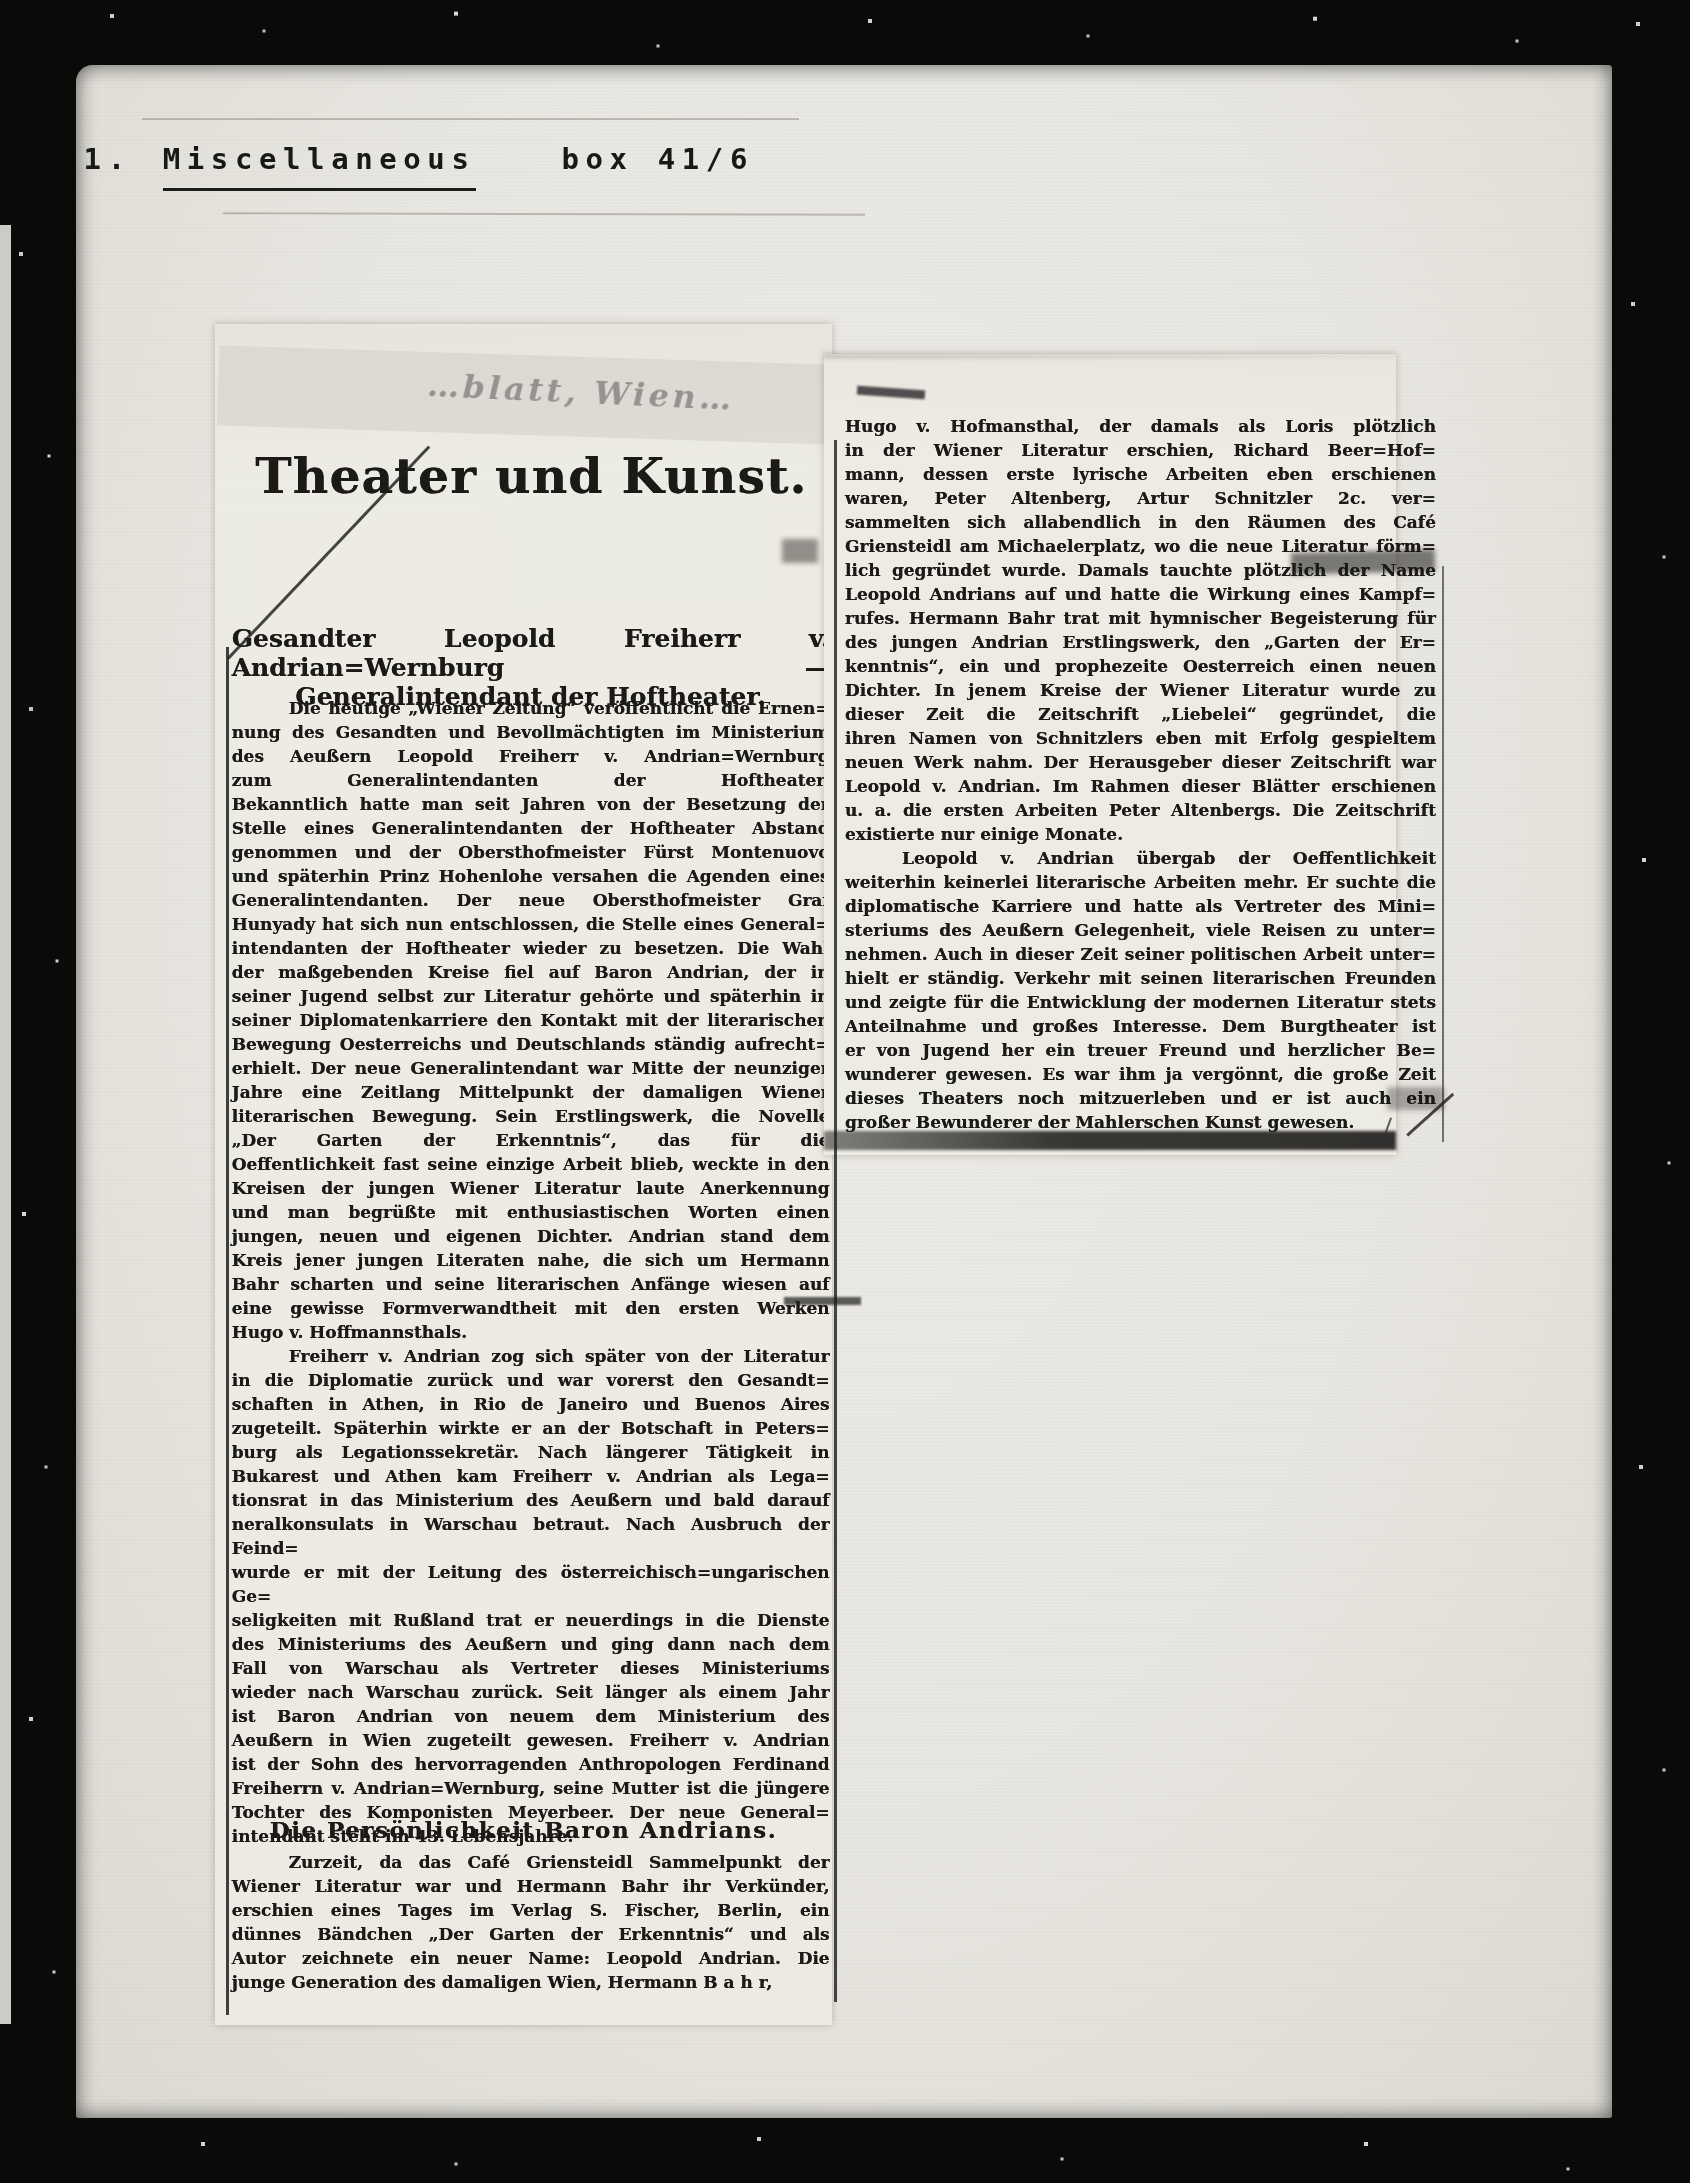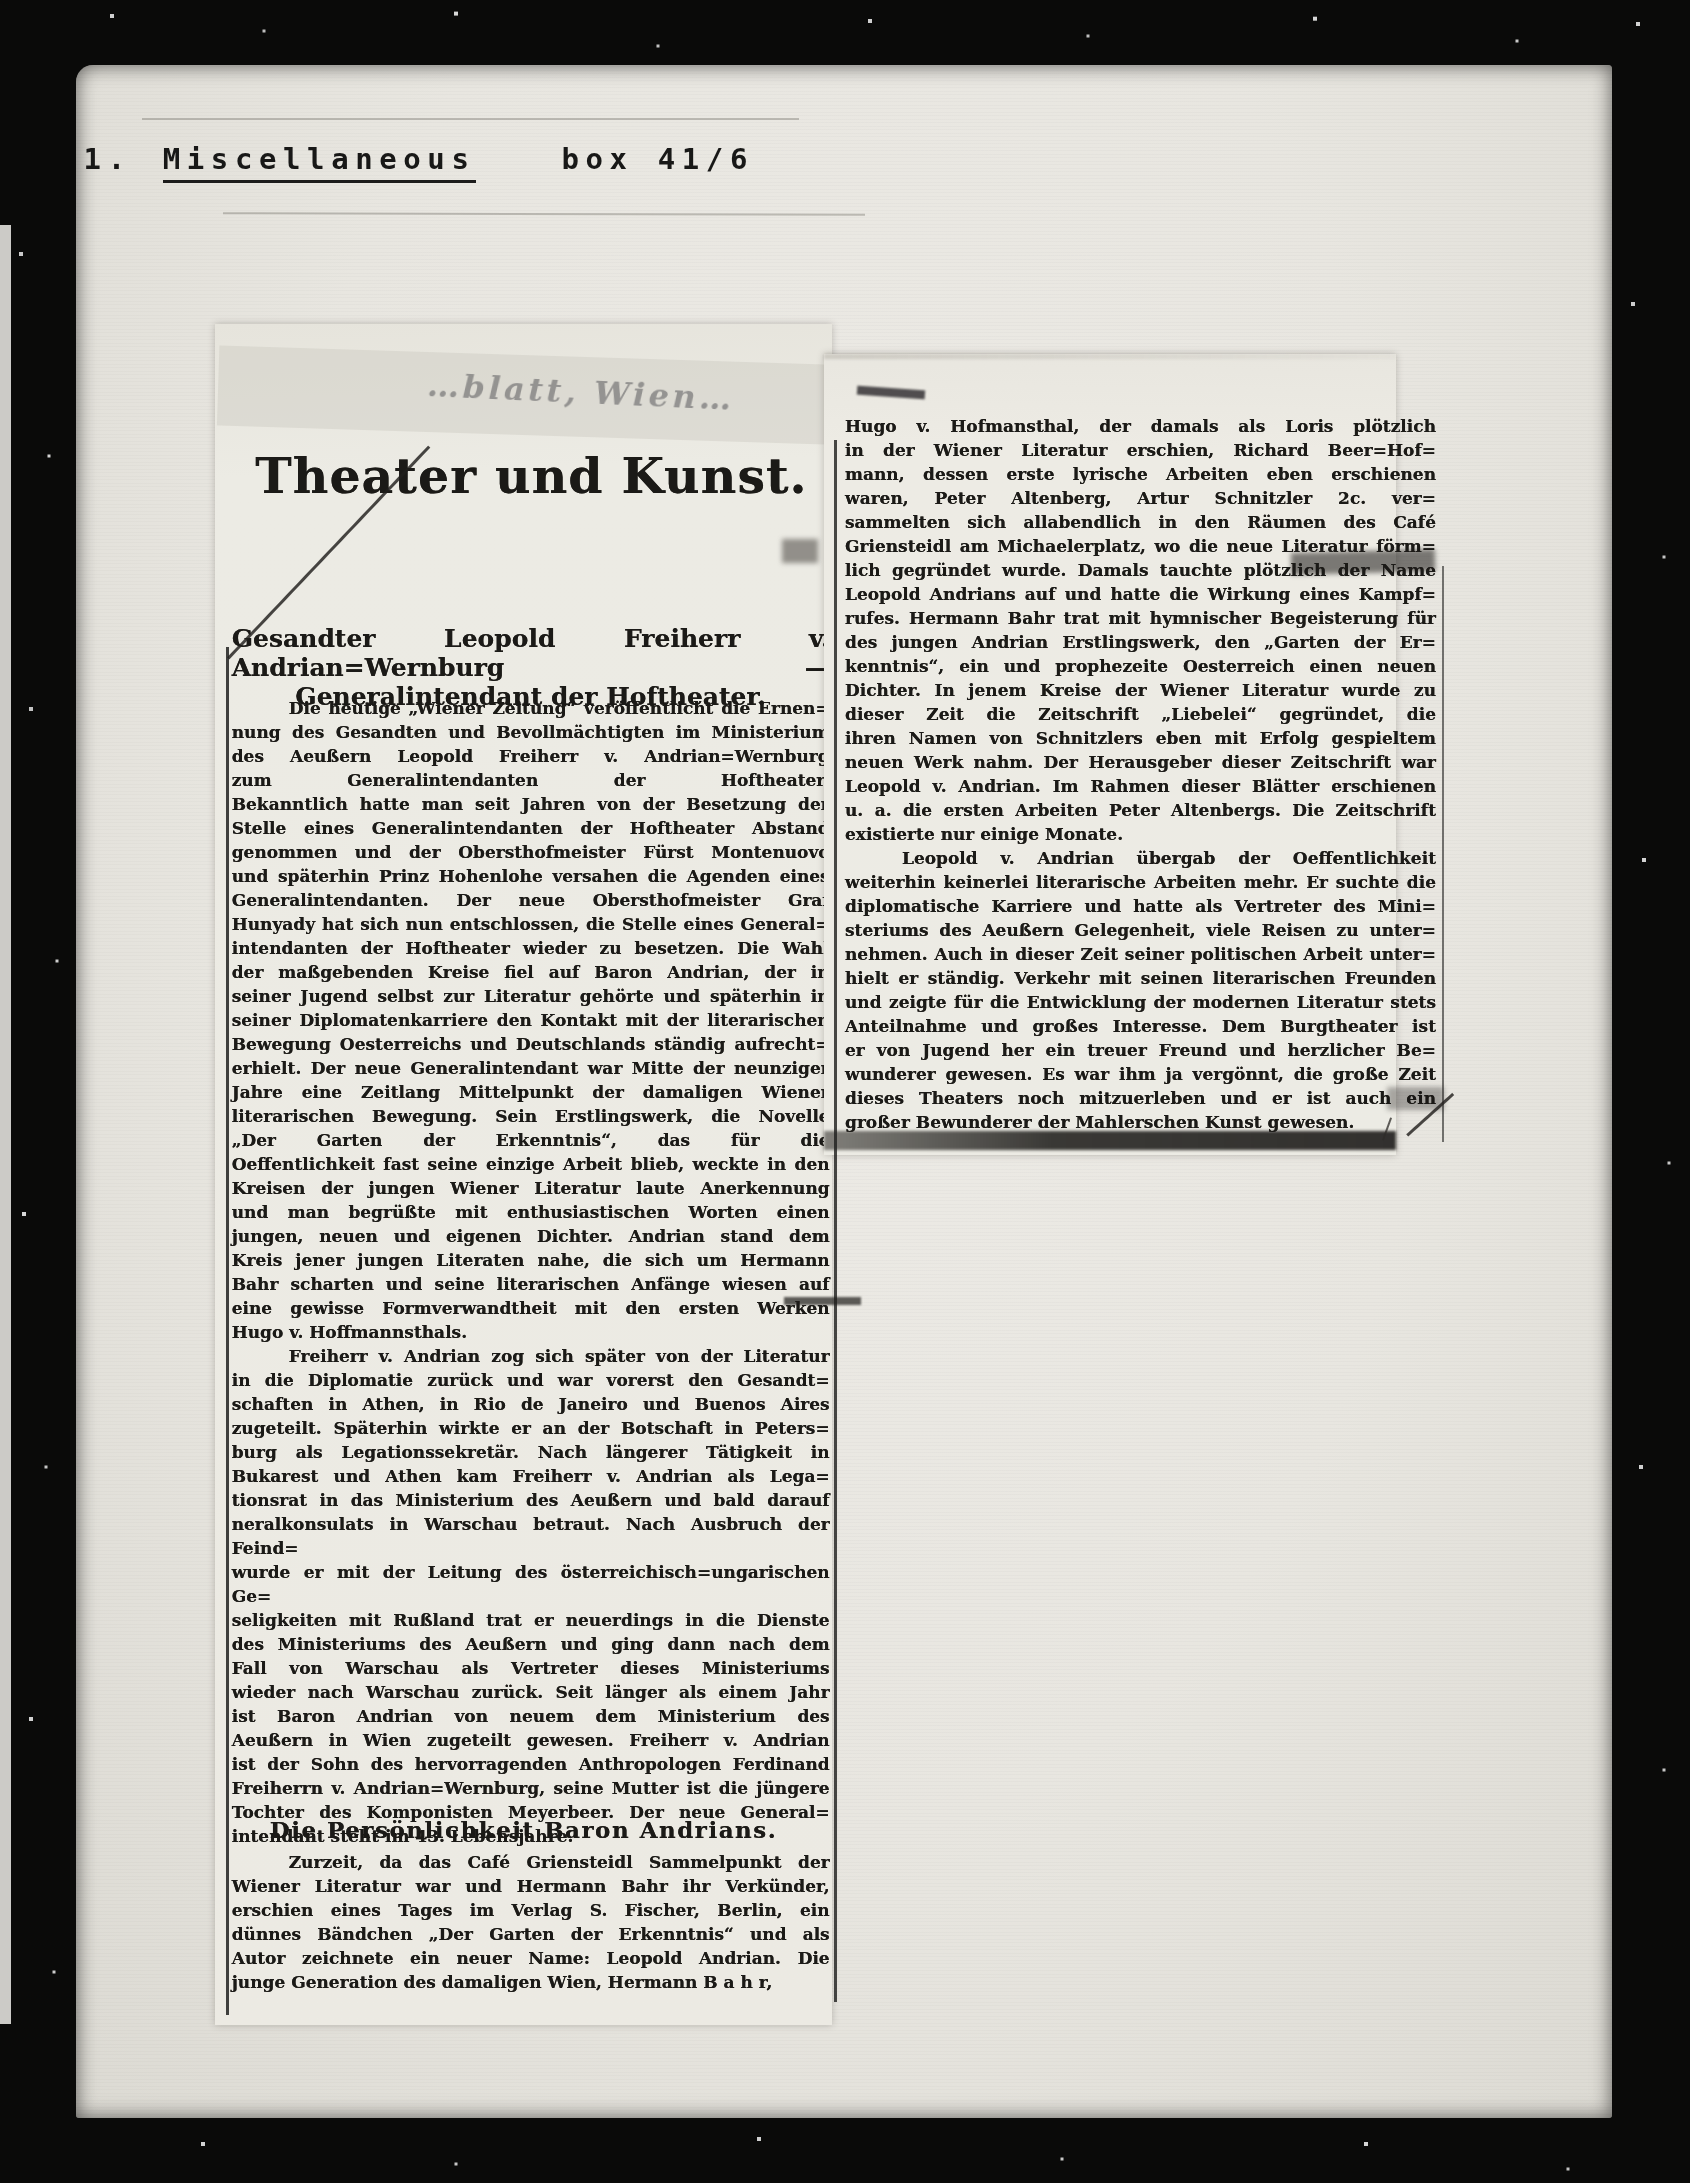--- a/index.html
+++ b/index.html
@@ -33,21 +33,21 @@
     box-shadow:0 0 20px rgba(0,0,0,.6) inset;
   }
   .scratch{position:absolute;height:1.5px;background:rgba(110,108,100,.38);}
   .scratch.s1{left:66px;top:53px;width:657px;}
   .scratch.s2{left:147px;top:148px;width:642px;transform:rotate(.15deg);}
   
   .header{position:absolute;left:7.6px;top:77px;white-space:nowrap;
     font-family:"DejaVu Sans Mono", monospace;font-weight:bold;color:#181817;
     font-size:29px;letter-spacing:6.6px;}
   .header .idx{margin-right:31px;}
-  .header .title{border-bottom:3px solid #1c1c1b;padding-bottom:4px;}
+  .header .title{border-bottom:3px solid #1c1c1b;padding-bottom:12px;}
   .header .box{margin-left:86px;}
   
   .clipping{position:absolute;background:#ebe9e2;box-shadow:0 0 7px rgba(60,55,45,.28);}
   .clip-left{left:139px;top:259px;width:617px;height:1701px;
     background:linear-gradient(178deg,#e6e4dc 0%, #ecebe4 9%, #eceae3 100%);}
   .clip-right{left:748px;top:289px;width:572px;height:801px;
     background:linear-gradient(181deg,#e8e6df 0%, #edebe4 12%, #ecebe4 100%);}
   .clip-right::before{content:"";position:absolute;left:0;top:0;width:100%;height:5px;
     background:linear-gradient(90deg,rgba(120,115,105,.25),rgba(120,115,105,.05));filter:blur(1.5px);}
   .masthead{position:absolute;left:3px;top:31px;width:609px;height:80px;

